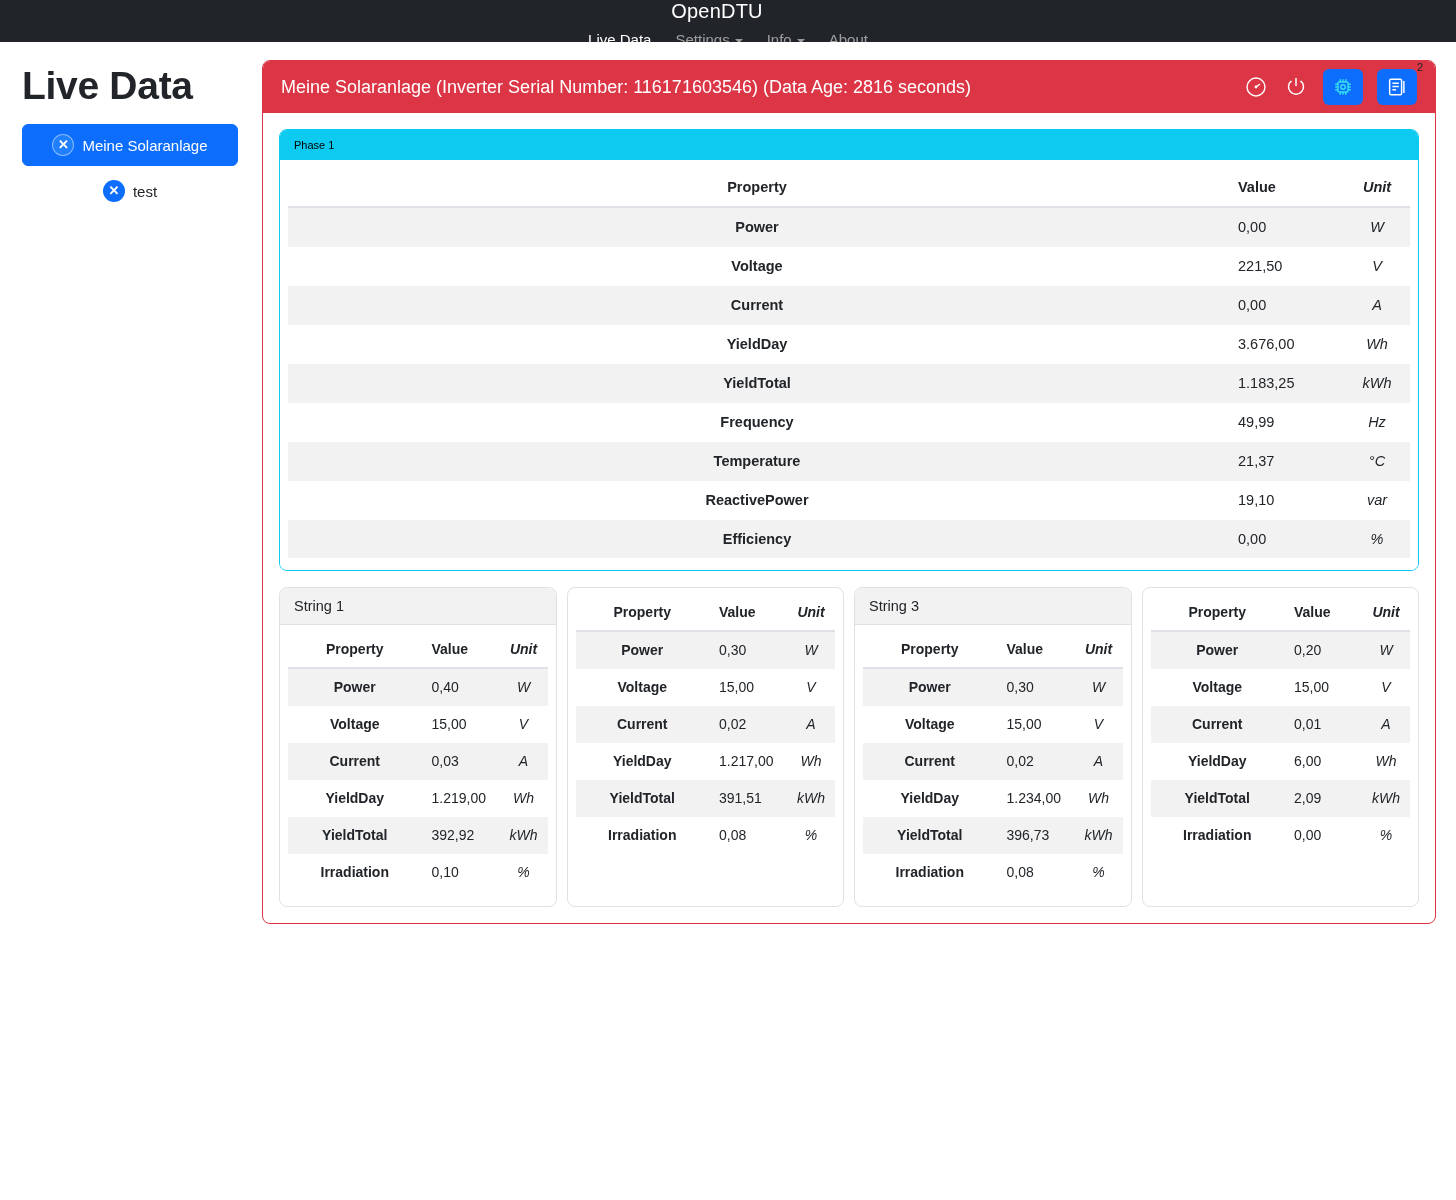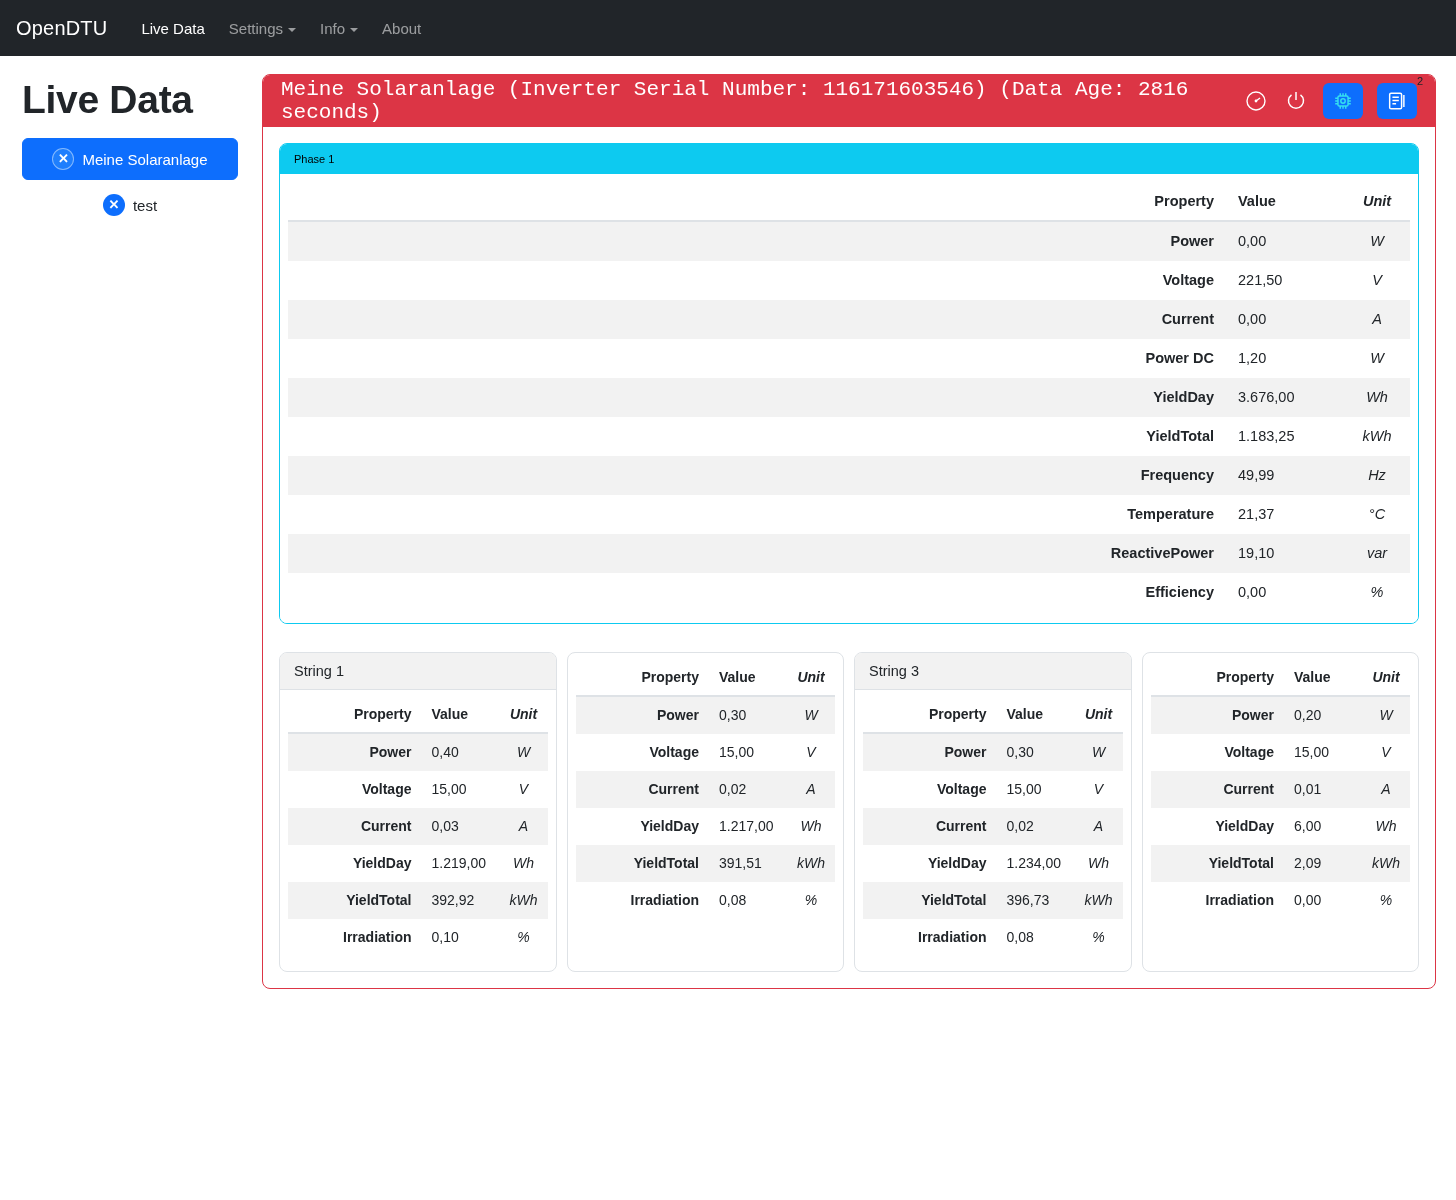--- a/index.html
+++ b/index.html
@@ -8,25 +8,26 @@
     width: 1456px; height: 1200px;
     background: #ffffff;
     font-family: "Liberation Sans", sans-serif;
     color: #212529;
     overflow: hidden;
   }
 
   
   .navbar {
     background: #212529;
-    height: 56px;
+    height: 42px;
     display: flex;
     align-items: center;
     padding: 0 16px;
     color: #ffffff;
+    flex-direction: column;
   }
   .brand {
     font-size: 20px;
     color: #ffffff;
     margin-right: 22px;
     letter-spacing: .2px;
   }
   .nav-links { display: flex; align-items: center; gap: 0; }
   .nav-link {
     color: rgba(255,255,255,.55);
@@ -115,21 +116,21 @@
     background: #fff;
   }
   .inv-header {
     background: #dc3545;
     color: #fff;
     display: flex;
     align-items: center;
     padding: 0 18px;
     height: 52px;
   }
-  .inv-header-title { font-size: 21px; flex: 1; font-family: Liberation Mono, monospace; }
+  .inv-header-title { font-size: 18px; flex: 1; }
   .inv-header-icons { display: flex; align-items: center; gap: 14px; }
   .icon-btn {
     width: 26px; height: 26px;
     display: flex; align-items: center; justify-content: center;
     cursor: pointer;
     color: #fff;
   }
   .icon-box {
     width: 40px; height: 36px;
     border-radius: 6px;
@@ -159,33 +160,33 @@
   .panel-head {
     background: #0dcaf0;
     color: #000;
     padding: 9px 14px;
     font-size: 11px;
   }
   .panel-body { padding: 8px 8px 12px 8px; background: #fff; }
 
   table { border-collapse: collapse; width: 100%; }
   th, td { font-size: 14.5px; padding: 11px 12px; }
-  th.prop, td.prop { text-align: right; font-weight: bold; }
+  th.prop, td.prop { text-align: center; font-weight: bold; }
   th.val, td.val { text-align: left; width: 120px; }
   th.unit, td.unit { text-align: center; width: 64px; padding-left: 10px; font-style: italic; }
   thead th { font-weight: bold; border-bottom: 2px solid #dee2e6; }
   tbody tr:nth-child(odd) { background: #f2f2f2; }
   tbody td { border-top: 1px solid transparent; }
 
   
   .strings {
     display: grid;
     grid-template-columns: repeat(4, 1fr);
     gap: 10px;
-    margin-top: 28px;
+    margin-top: 16px;
   }
   .scard {
     border: 1px solid #dee2e6;
     border-radius: 8px;
     overflow: hidden;
     background: #fff;
   }
   .scard-head {
     background: #f2f2f2;
     padding: 10px 14px;
@@ -292,25 +293,20 @@
                     <td class="prop">Voltage</td>
                     <td class="val">221,50</td>
                     <td class="unit">V</td>
                   </tr>
                   <tr>
                     <td class="prop">Current</td>
                     <td class="val">0,00</td>
                     <td class="unit">A</td>
                   </tr>
                   <tr>
-                    <td class="prop">Power DC</td>
-                    <td class="val">1,20</td>
-                    <td class="unit">W</td>
-                  </tr>
-                  <tr>
                     <td class="prop">YieldDay</td>
                     <td class="val">3.676,00</td>
                     <td class="unit">Wh</td>
                   </tr>
                   <tr>
                     <td class="prop">YieldTotal</td>
                     <td class="val">1.183,25</td>
                     <td class="unit">kWh</td>
                   </tr>
                   <tr>

